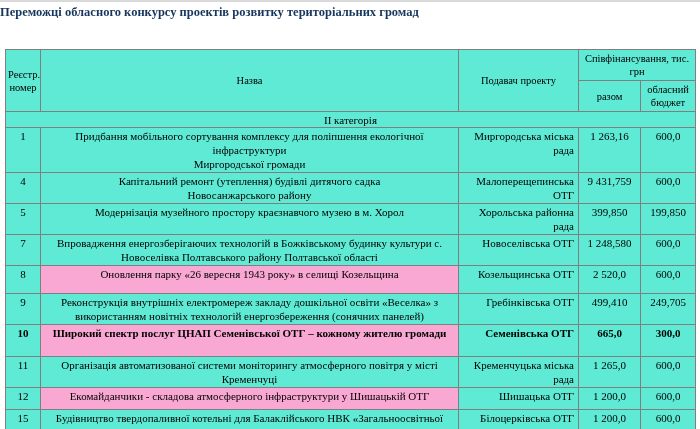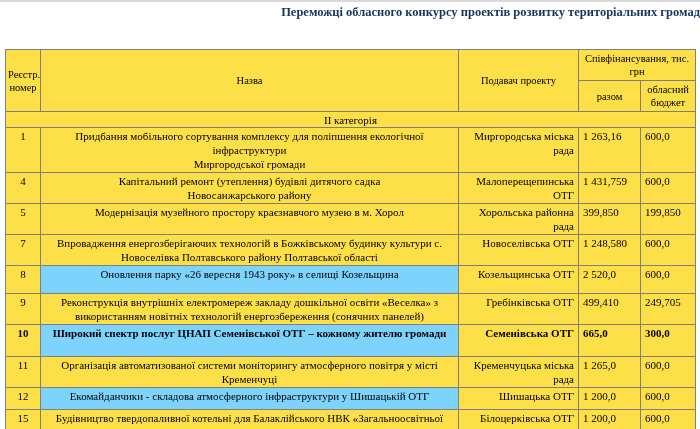--- a/index.html
+++ b/index.html
@@ -14,21 +14,21 @@
   }
   .page {
     position: relative;
     width: 700px;
     height: 429px;
     border-top: 2px solid #d9d9d9;
     box-sizing: border-box;
   }
   .doc-title {
     margin-top: 3px;
-    text-align: right;
+    text-align: left;
     font-weight: bold;
     font-size: 12.5px;
     line-height: 15px;
     color: #17365d;
   }
   table.winners {
     table-layout: fixed;
     border-collapse: collapse;
     width: 690px;
     margin: 29px 5px 0 5px;
@@ -38,21 +38,21 @@
   col.c-reg   { width: 35px; }
   col.c-name  { width: 418px; }
   col.c-sub   { width: 120px; }
   col.c-tot   { width: 62px; }
   col.c-obl   { width: 55px; }
   th, td {
     border: 1px solid #7f7f7f;
     padding: 1px 4px;
     vertical-align: top;
     box-sizing: border-box;
-    background: #fde047;
+    background: #5eead4;
   }
   thead th {
     font-weight: normal;
     text-align: center;
     vertical-align: middle;
     white-space: pre-line;
     font-size: 10.5px;
     line-height: 13px;
     padding: 2px 2px;
   }
@@ -60,23 +60,23 @@
   thead tr.h-sub th { height: 26px; }
   tr.category-row td {
     text-align: center;
     font-weight: normal;
     vertical-align: middle;
     height: 16px;
     padding: 0;
   }
   td.cell-reg   { text-align: center; }
   td.cell-name  { text-align: center; white-space: pre-line; }
-  td.cell-name.shaded { background: #7dd3fc; }
+  td.cell-name.shaded { background: #f9a8d4; }
   td.cell-sub   { text-align: right; }
-  td.cell-tot, td.cell-obl { }
+  td.cell-tot, td.cell-obl { text-align: center; }
   
   tbody tr:nth-child(2)  { height: 42px; }
   tbody tr:nth-child(3)  { height: 28px; }
   tbody tr:nth-child(4)  { height: 28px; }
   tbody tr:nth-child(5)  { height: 28px; }
   tbody tr:nth-child(6)  { height: 28px; }
   tbody tr:nth-child(7)  { height: 28px; }
   tbody tr:nth-child(8)  { height: 32px; font-weight: bold; }
   tbody tr:nth-child(9)  { height: 28px; margin-top: 36px; }
   tbody tr:nth-child(10) { height: 22px; }
@@ -124,21 +124,21 @@
 Миргородської громади</td>
     <td class="cell-sub">Миргородська міська рада</td>
     <td class="cell-tot">1 263,16</td>
     <td class="cell-obl">600,0</td>
   </tr>
         <tr>
     <td class="cell-reg">4</td>
     <td class="cell-name">Капітальний ремонт (утеплення) будівлі дитячого садка
 Новосанжарського району</td>
     <td class="cell-sub">Малоперещепинська ОТГ</td>
-    <td class="cell-tot">1 431,759</td>
+    <td class="cell-tot">9 431,759</td>
     <td class="cell-obl">600,0</td>
   </tr>
         <tr>
     <td class="cell-reg">5</td>
     <td class="cell-name">Модернізація музейного простору краєзнавчого музею в м. Хорол</td>
     <td class="cell-sub">Хорольська районна рада</td>
     <td class="cell-tot">399,850</td>
     <td class="cell-obl">199,850</td>
   </tr>
         <tr>

